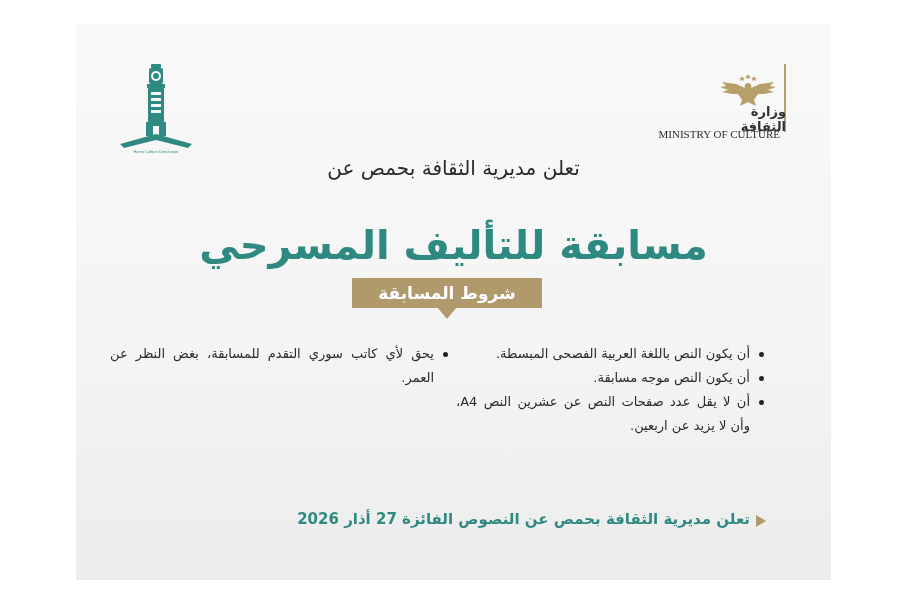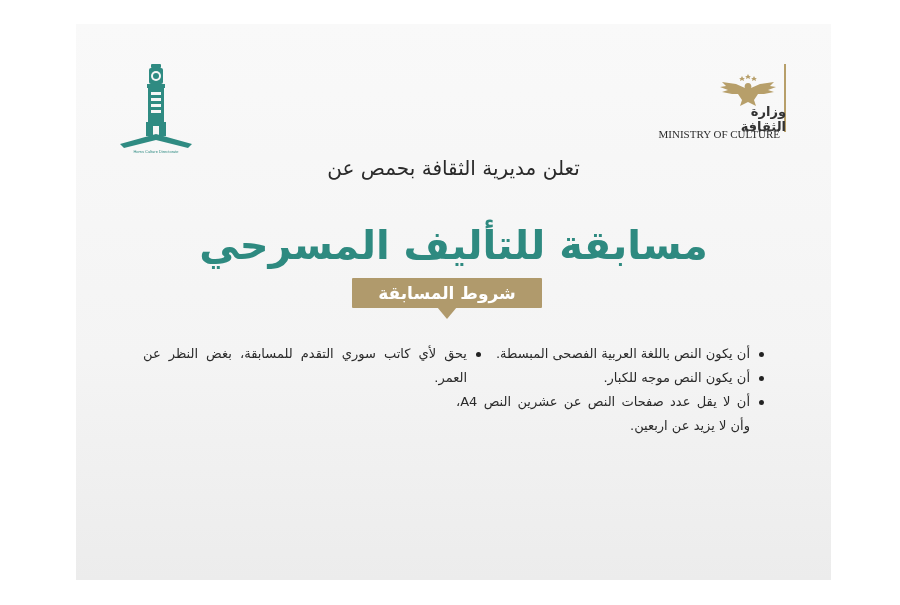--- a/index.html
+++ b/index.html
@@ -29,21 +29,21 @@
     position:absolute; left:276px; top:254px; width:190px; height:30px;
     background:#b09a6c; border-radius:1px; color:#fff; text-align:center;
     font-size:17px; font-weight:bold; line-height:30px;
   }
   .badge-pointer {
     position:absolute; left:361px; top:283px; width:0; height:0;
     border-left:10px solid transparent; border-right:10px solid transparent; border-top:12px solid #b09a6c;
   }
   .col { position:absolute; top:318px; font-size:13px; color:#2a2a2a; line-height:24px; }
   .col.right { left:380px; width:310px; }
-  .col.left { left:34px; width:340px;margin-left:33px; }
+  .col.left { left:34px; width:340px; }
   .col ul { margin:0; padding:0 16px 0 0; list-style:none; }
   .col li { position:relative; text-align:justify; text-align-last:right; }
   .col li::before {
     content:""; position:absolute; right:-14px; top:10px; width:5px; height:5px; border-radius:50%; background:#222;
   }
   .announce {
     position:absolute; left:30px; top:482px; width:660px; font-size:15px; font-weight:bold; color:#2e8a80; line-height:27px;
   }
   .announce .line1 { position:relative; padding-right:16px; }
   .announce .arrow {
@@ -91,27 +91,31 @@
 
   <div class="intro">تعلن مديرية الثقافة بحمص عن</div>
   <div class="title">مسابقة للتأليف المسرحي</div>
 
   <div class="badge">شروط المسابقة</div>
   <div class="badge-pointer"></div>
 
   <div class="col right">
     <ul>
       <li>أن يكون النص باللغة العربية الفصحى المبسطة.</li>
-      <li>أن يكون النص موجه للكبار.</li>
+      <li>أن يكون النص موجه مسابقة.</li>
       <li>أن لا يقل عدد صفحات النص عن عشرين النص A4، وأن لا يزيد عن اربعين.</li>
     </ul>
   </div>
 
   <div class="col left">
     <ul>
       <li>يحق لأي كاتب سوري التقدم للمسابقة، بغض النظر عن العمر.</li>
     </ul>
   </div>
 
   <div class="announce">
+    <div class="line1">
+      <span class="arrow"></span>
+      <span>تعلن مديرية الثقافة بحمص عن النصوص الفائزة 27 أذار 2026</span>
+    </div>
   </div>
 
 </div>
 
 </body></html>

